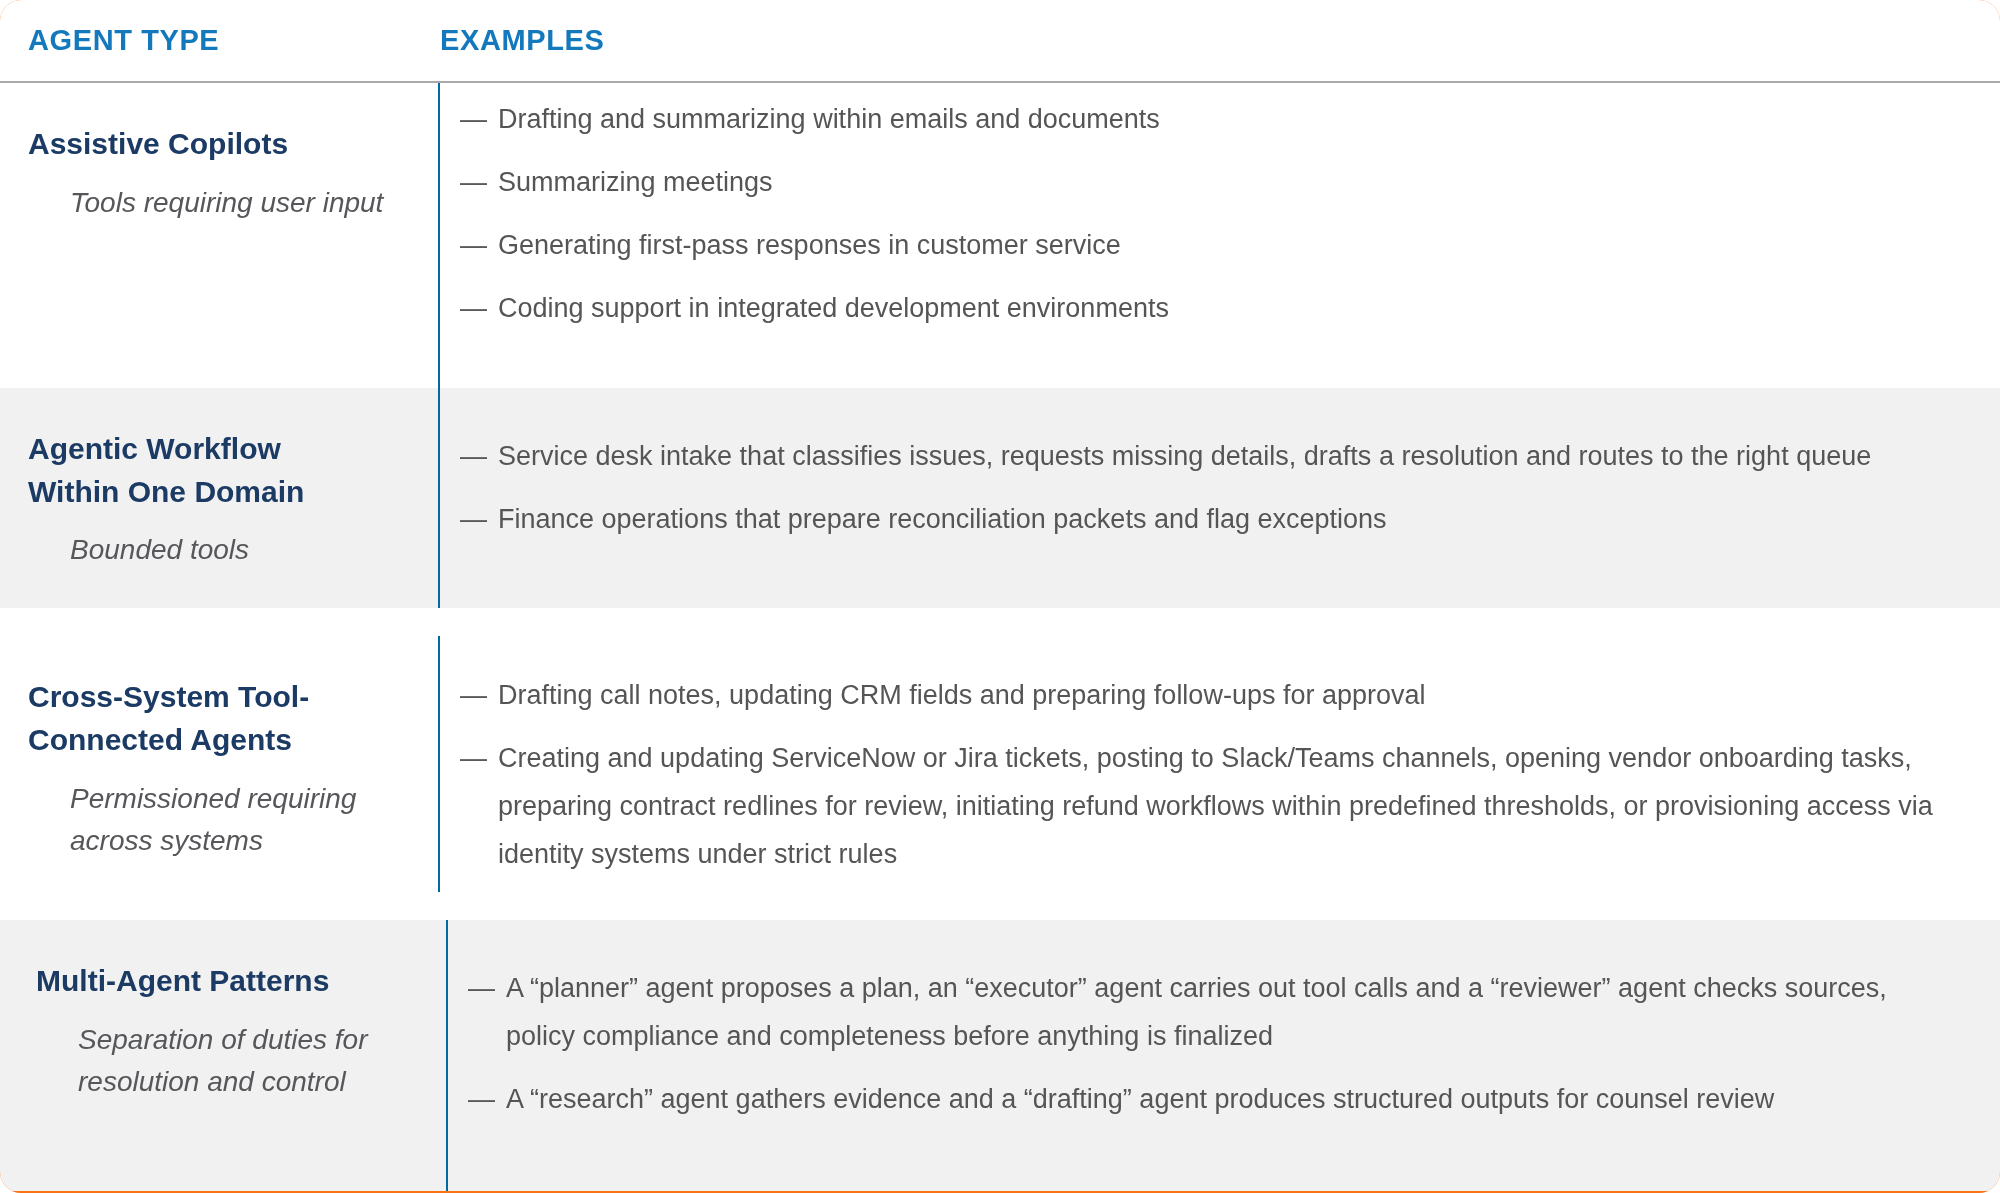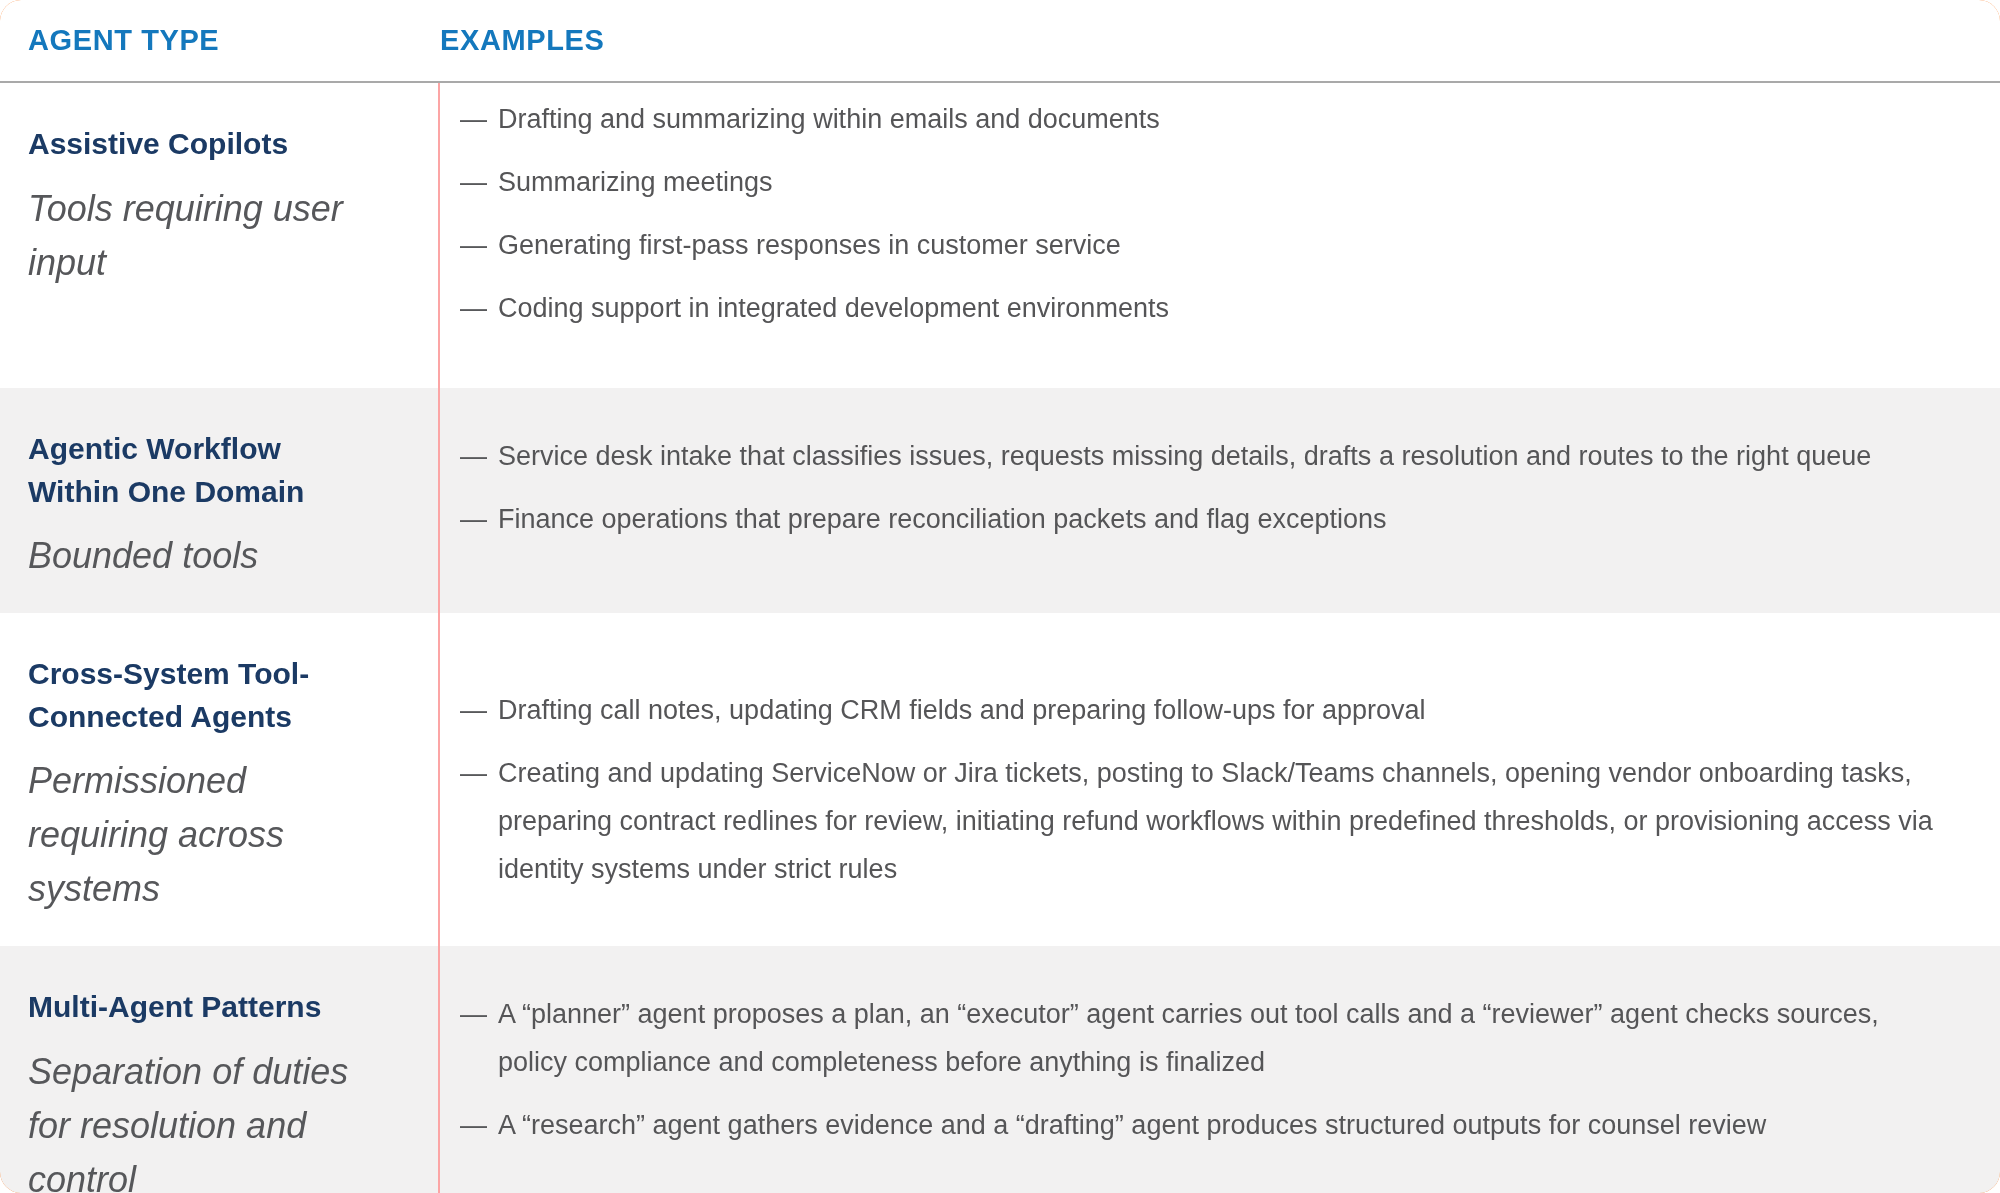--- a/index.html
+++ b/index.html
@@ -41,42 +41,43 @@
     letter-spacing: 0.6px;
     color: #1478bd;
   }
 
   
   .row { display: flex; background: #ffffff; }
   .row.shaded { background: #f2f1f1; }
   .row.r1 { min-height: 305px; }
   .row.r2 { min-height: 220px; }
   .row.r3 { min-height: 312px; align-items: center; }
-  .row.r4 { min-height: 271px; }
+  .row.r4 { min-height: 271px; padding-left: 8px; }
 
   .c-type {
     width: 440px;
     flex: none;
     padding: 40px 28px 30px 28px;
-    border-right: 2px solid #fca5a5;
+    border-right: 2px solid #0369a1;
   }
   .row-title {
     font-size: 30px;
     font-weight: 700;
     color: #1b3a64;
     line-height: 1.42;
     max-width: 340px;
   }
   .row-subtitle {
-    font-size: 36px;
+    font-size: 28px;
     font-style: italic;
     color: #56575a;
     line-height: 1.5;
     max-width: 330px;
     margin-top: 16px;
+    margin-left: 42px;
   }
 
   .c-ex {
     flex: 1;
     padding: 44px 48px 24px 20px;
   }
   .row.r1 .c-ex { padding-top: 12px; }
 
   .ex-item {
     display: flex;

